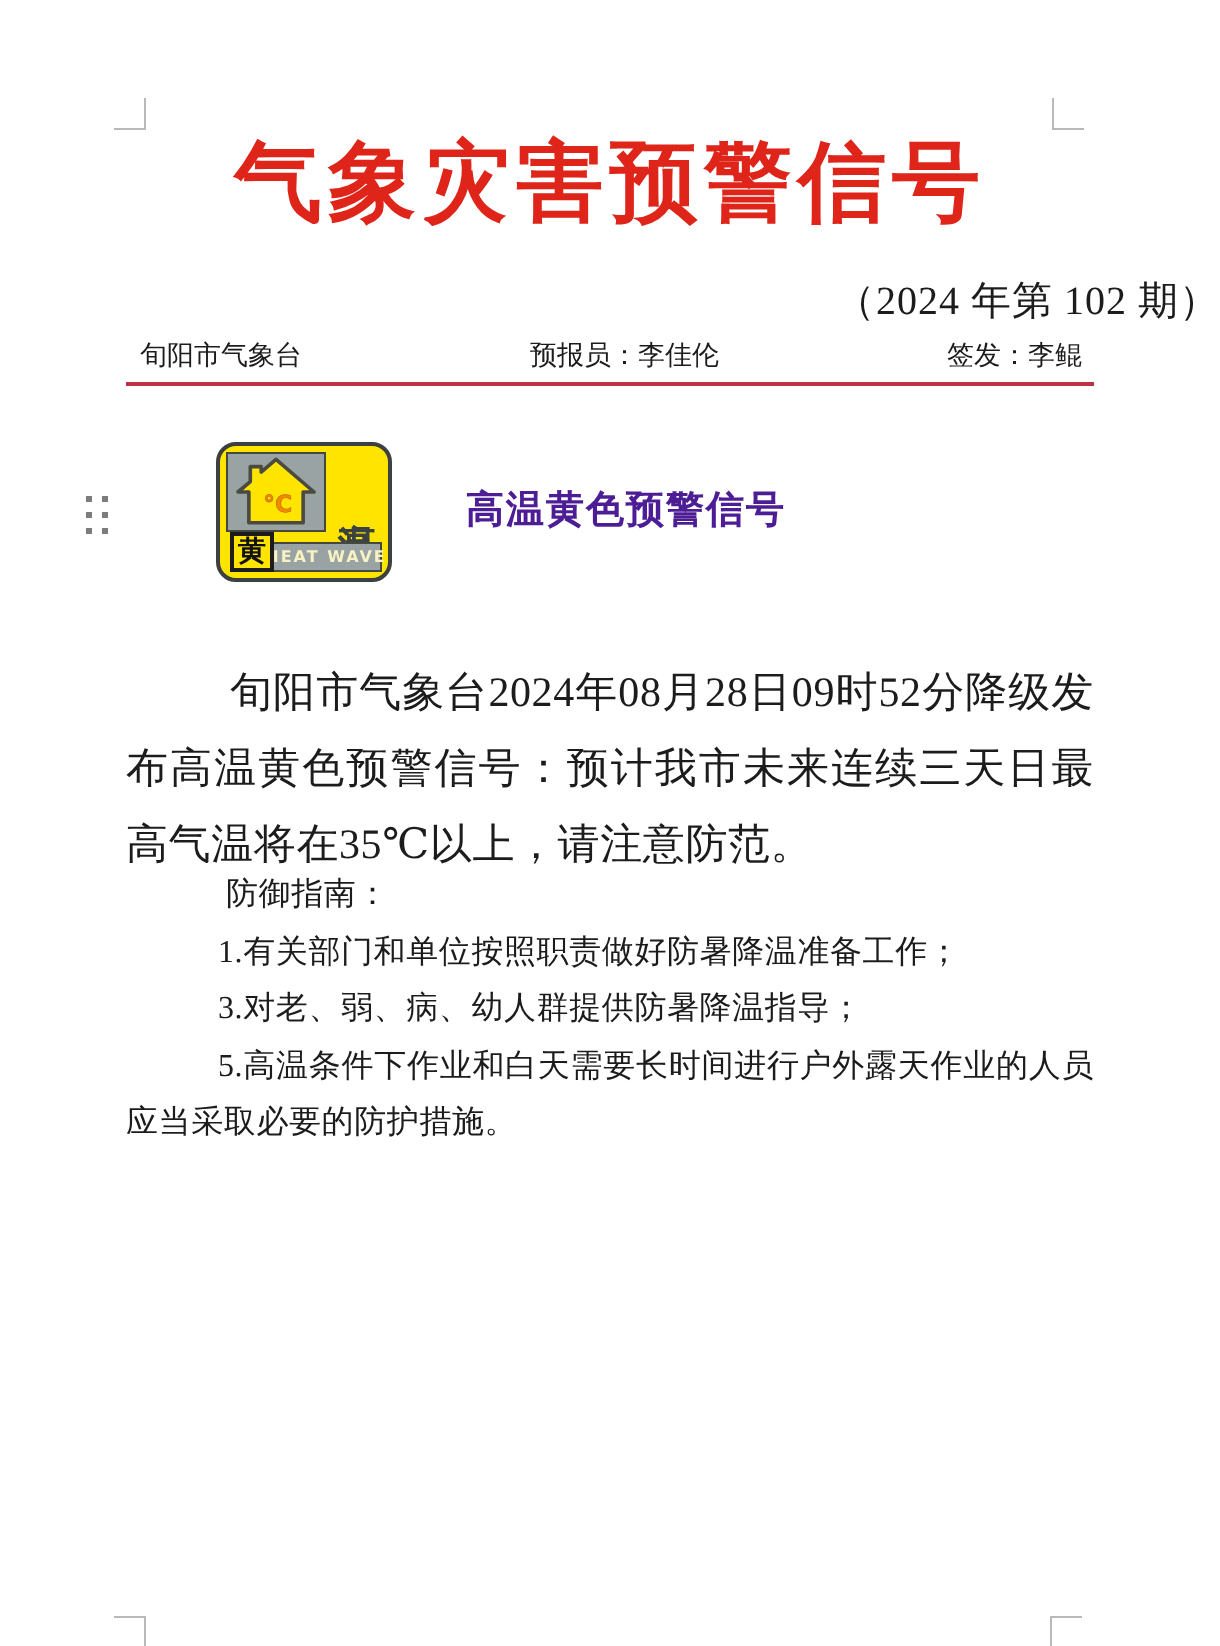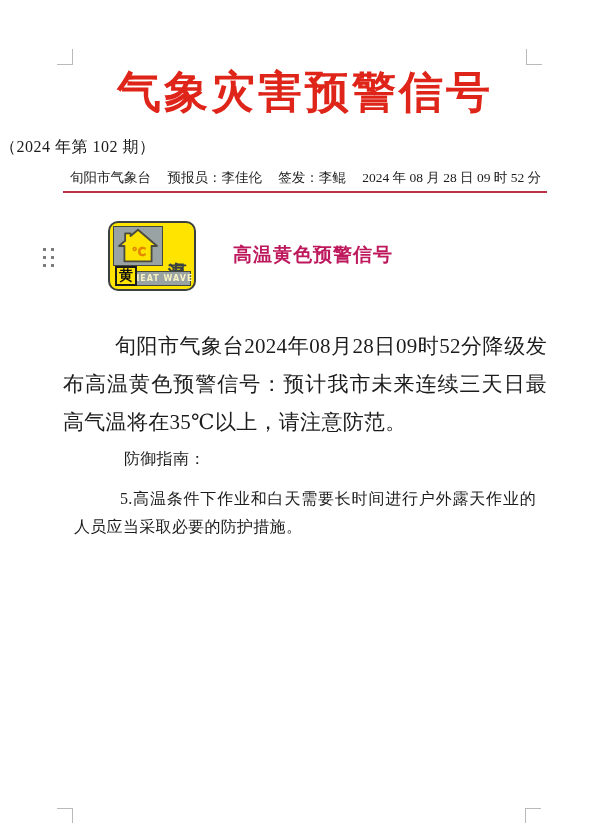--- a/index.html
+++ b/index.html
@@ -15,22 +15,22 @@
   .mark.tr{left:526px;top:49px;border-left-width:1px;border-bottom-width:1px;}
   .mark.bl{left:57px;top:808px;border-right-width:1px;border-top-width:1px;}
   .mark.br{left:525px;top:808px;border-left-width:1px;border-top-width:1px;}
   
   .doc-title{
     position:absolute;left:0;right:0;top:70px;text-align:center;
     font-family:"DejaVu Sans","Liberation Sans",sans-serif;
     font-size:44px;font-weight:bold;letter-spacing:3px;line-height:1;
   }
   .issue-line{
-    position:absolute;left:0;right:0;top:137px;text-align:left;
-    font-size:16px;letter-spacing:0.5px;font-family:Liberation Serif, serif;
+    position:absolute;left:0;right:0;top:137px;text-align:right;
+    font-size:20px;letter-spacing:0.5px;font-family:Liberation Serif, serif;
   }
   .meta-line{
     position:absolute;left:70px;right:69px;top:169px;
     display:flex;justify-content:space-between;align-items:baseline;
     font-size:13.5px;white-space:nowrap;
   }
   .red-rule{position:absolute;left:63px;right:63px;top:191px;height:2px;}
   
   .drag-handle{
     position:absolute;left:43px;top:248px;
@@ -63,53 +63,52 @@
     white-space:nowrap;
   }
   .hw-huang{
     position:absolute;left:5px;bottom:3px;width:22px;height:20px;
     background:inherit;border:2px solid #1c1c1c;box-sizing:border-box;
     display:flex;align-items:center;justify-content:center;
     font-size:14px;font-weight:bold;color:#111;z-index:2;
   }
   .signal-heading{
     position:absolute;left:233px;top:242px;
-    font-size:19px;font-weight:bold;letter-spacing:1px;color:#be185d;
+    font-size:19px;font-weight:bold;letter-spacing:1px;color:#4c1d95;
   }
   
   .body-para{
     position:absolute;left:63px;top:327px;width:484px;
     font-size:21px;line-height:38px;text-align:justify;
     text-indent:52px;letter-spacing:0.3px;margin:0;
   }
   .guide{
     position:absolute;left:63px;top:434px;width:484px;
     font-size:16px;line-height:28.5px;text-align:justify;
     letter-spacing:0.3px;
   }
-  .guide p{margin:11px;}
+  .guide p{margin:0;}
   .guide .g-head{text-indent:50px;}
   .guide .g-item{text-indent:46px;}
 </style>
 </head>
 <body>
 
 <span class="mark tl"></span>
 <span class="mark tr"></span>
 <span class="mark bl"></span>
 <span class="mark br"></span>
 
 <div class="doc-title" style="color: rgb(223, 37, 25);">气象灾害预警信号</div>
 <div class="issue-line">（2024 年第 102 期）</div>
 
 <div class="meta-line">
   <span>旬阳市气象台</span>
   <span>预报员：李佳伦</span>
   <span>签发：李鲲</span>
-  <span>2024 年 08 月 28 日 09 时 52 分</span>
 </div>
 
 <div class="red-rule" style="background: rgb(185, 51, 68);"></div>
 
 <div class="drag-handle">
   <i></i>
     <i></i>
     <i></i>
     <i></i>
     <i></i>
@@ -127,14 +126,16 @@
   <div class="hw-strip">HEAT WAVE</div>
   <div class="hw-huang" style="background:#ffe400;">黄</div>
 </div>
 
 <div class="signal-heading">高温黄色预警信号</div>
 
 <p class="body-para">旬阳市气象台2024年08月28日09时52分降级发布高温黄色预警信号：预计我市未来连续三天日最高气温将在35℃以上，请注意防范。</p>
 
 <div class="guide">
   <p class="g-head">防御指南：</p>
+  <p class="g-item">1.有关部门和单位按照职责做好防暑降温准备工作；</p>
+  <p class="g-item">3.对老、弱、病、幼人群提供防暑降温指导；</p>
   <p class="g-item">5.高温条件下作业和白天需要长时间进行户外露天作业的人员应当采取必要的防护措施。</p>
 </div>
 
 </body></html>

